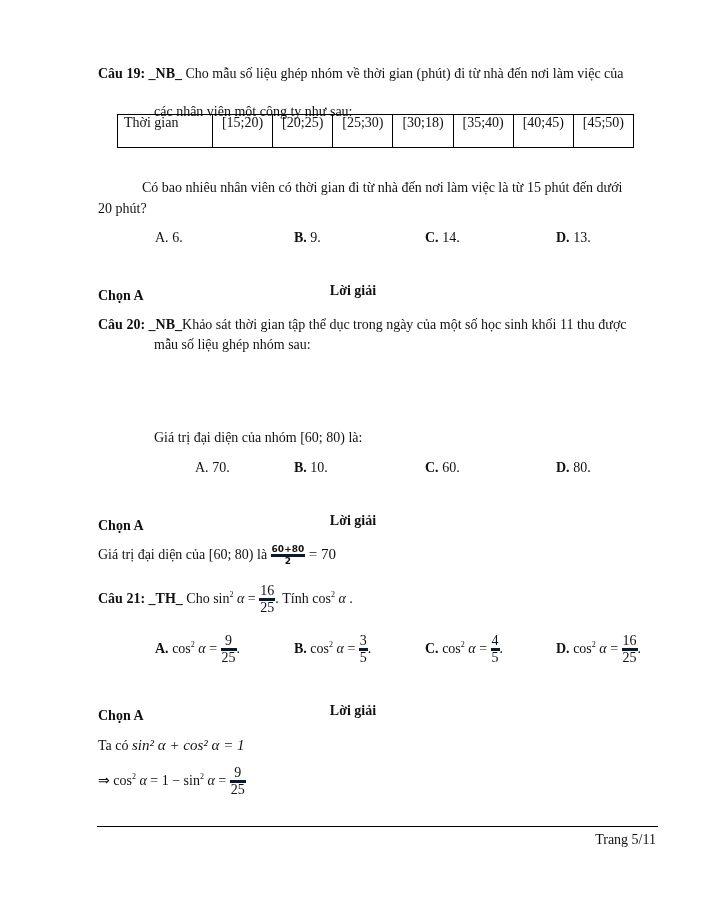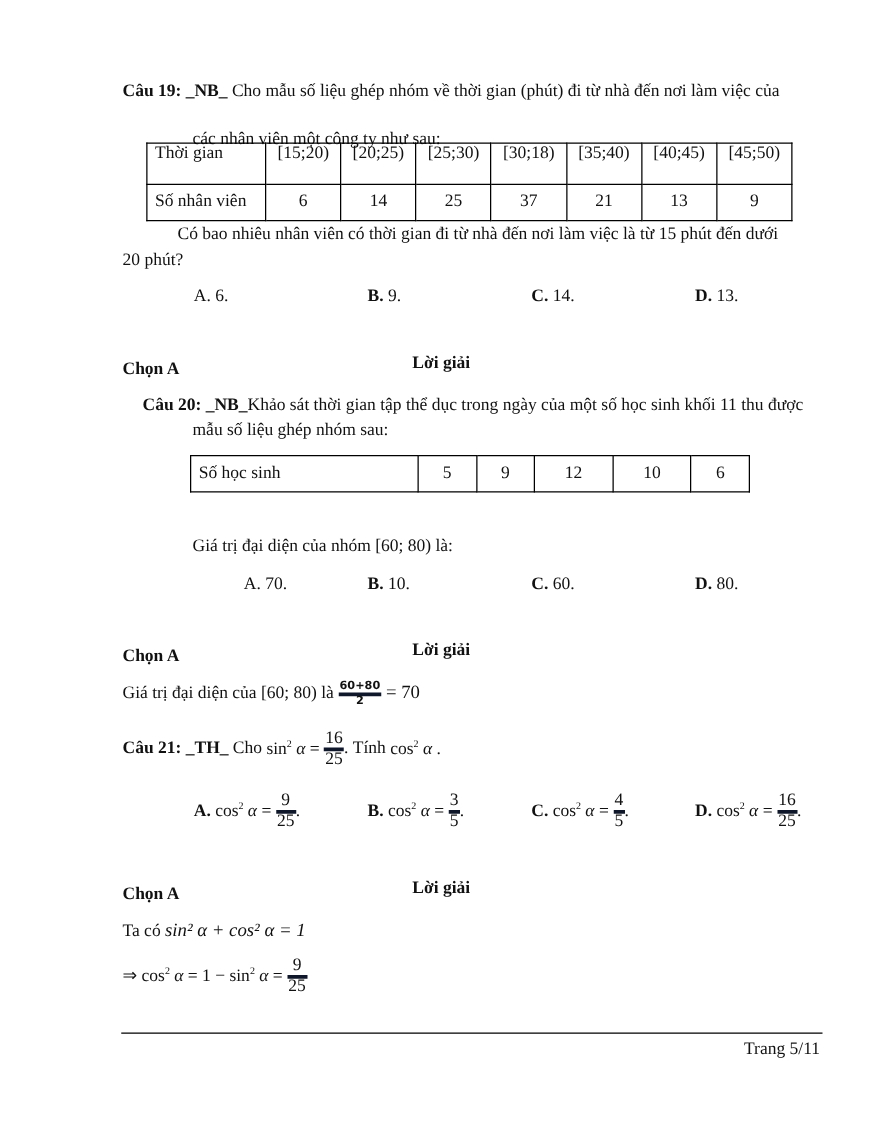--- a/index.html
+++ b/index.html
@@ -37,30 +37,20 @@
       <tr class="r1">
     <td class="rh" style="width:82px;">Thời gian</td>
     <td>[15;20)</td>
     <td>[20;25)</td>
     <td>[25;30)</td>
     <td>[30;18)</td>
     <td>[35;40)</td>
     <td>[40;45)</td>
     <td>[45;50)</td>
   </tr>
-  <tr class="r2">
-    <td class="rh">Số nhân viên</td>
-    <td>6</td>
-    <td>14</td>
-    <td>25</td>
-    <td>37</td>
-    <td>21</td>
-    <td>13</td>
-    <td>9</td>
-  </tr>
 </tbody>
   </table>
 
 <div class="abs" style="left:142px; top:180px;">Có bao nhiêu nhân viên có thời gian đi từ nhà đến nơi làm việc là từ 15 phút đến dưới</div>
 <div class="abs" style="left:98px; top:201px;">20 phút?</div>
 
 <div class="abs" style="left:155px; top:230px;">
   <span>A.</span> <span>6.</span>
 </div>
 <div class="abs" style="left:294px; top:230px;">
@@ -69,36 +59,28 @@
 <div class="abs" style="left:425px; top:230px;">
   <b>C.</b> <span>14.</span>
 </div>
 <div class="abs" style="left:556px; top:230px;">
   <b>D.</b> <span>13.</span>
 </div>
 
 <div class="abs center" style="top:259px;"><b>Lời giải</b></div>
 <div class="abs" style="left:98px; top:288px;"><b>Chọn A</b></div>
 
-<div class="abs" style="left:98px; top:317px;margin-left:16px;">
+<div class="abs" style="left:98px; top:317px;">
   <b>Câu 20:</b>
   <b>_NB_</b><span>Khảo sát thời gian tập thể dục trong ngày của một số học sinh khối 11 thu được</span>
 </div>
 <div class="abs" style="left:154px; top:337px;">mẫu số liệu ghép nhóm sau:</div>
 
 <table class="grp" style="left:152px; top:364px; width:448px;">
   <tbody>
-  <tr class="r2">
-    <td class="rh">Số học sinh</td>
-    <td>5</td>
-    <td>9</td>
-    <td>12</td>
-    <td>10</td>
-    <td>6</td>
-  </tr>
 </tbody>
   </table>
 
 <div class="abs" style="left:154px; top:430px;">Giá trị đại diện của nhóm [60; 80) là:</div>
 
 <div class="abs" style="left:155px; top:460px;margin-left:40px;">
   <span>A.</span> <span>70.</span>
 </div>
 <div class="abs" style="left:294px; top:460px;">
   <b>B.</b> <span>10.</span>

